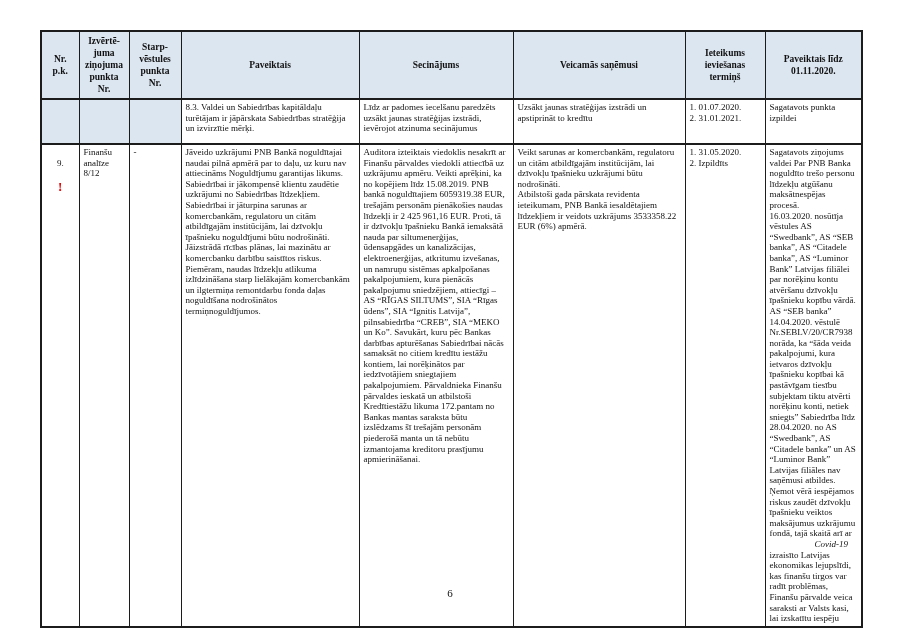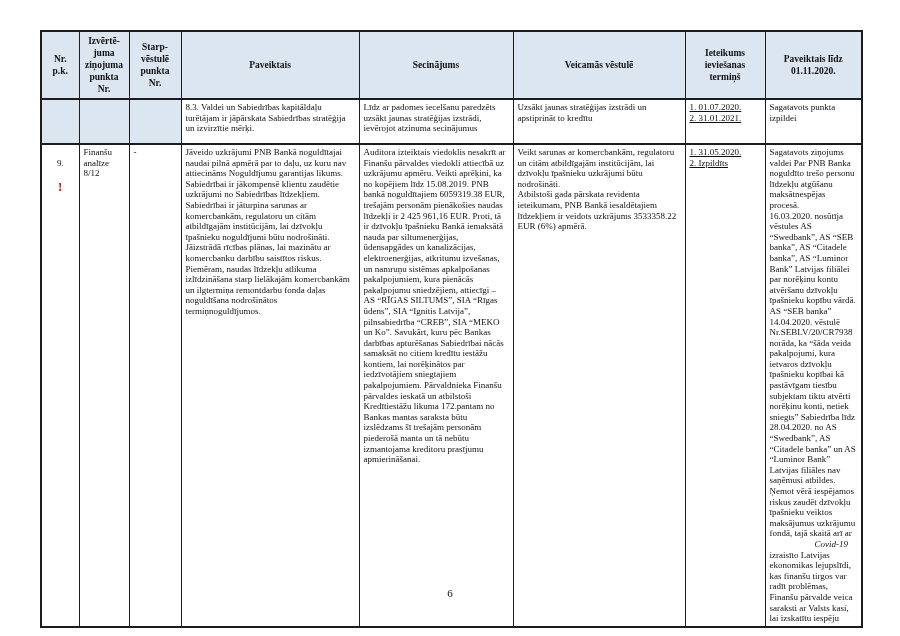--- a/index.html
+++ b/index.html
@@ -38,21 +38,21 @@
     font-weight:bold;
     font-size:9.5px;
     line-height:12px;
     padding:2px 2px;
   }
   tr.hdr{height:68px;}
   tr.r1{height:45px;margin-top:44px;}
   tr.r2{height:442px;}
   td.center{text-align:center;}
   td.shaded{background:#dce6f1;}
-  td.termins{padding-left:9px;text-decoration:underline;}
+  td.termins{padding-left:9px;}
   td.paveiktais{font-size:8.5px;line-height:9.5px;}
   .nr-num{display:block;text-align:center;}
   .alert{
     display:block;text-align:center;
     color:#e60000;font-weight:bold;
     font-size:13px;line-height:14px;margin-top:1px;
   }
   .page-number{
     position:absolute;left:0;right:0;top:587px;
     text-align:center;font-size:11px;color:#111;
@@ -79,26 +79,26 @@
     <tbody>
         <tr class="hdr">
       <th>Nr.
 p.k.</th>
       <th>Izvērtē-
 juma
 ziņojuma
 punkta
 Nr.</th>
       <th>Starp-
-vēstulē
+vēstules
 punkta
 Nr.</th>
       <th>Paveiktais</th>
       <th>Secinājums</th>
-      <th>Veicamās vēstulē</th>
+      <th>Veicamās saņēmusi</th>
       <th>Ieteikums
 ieviešanas
 termiņš</th>
       <th>Paveiktais līdz
 01.11.2020.</th>
     </tr>
 
     <tr class="r1">
       <td class="center shaded"></td>
       <td class="center shaded"></td>

